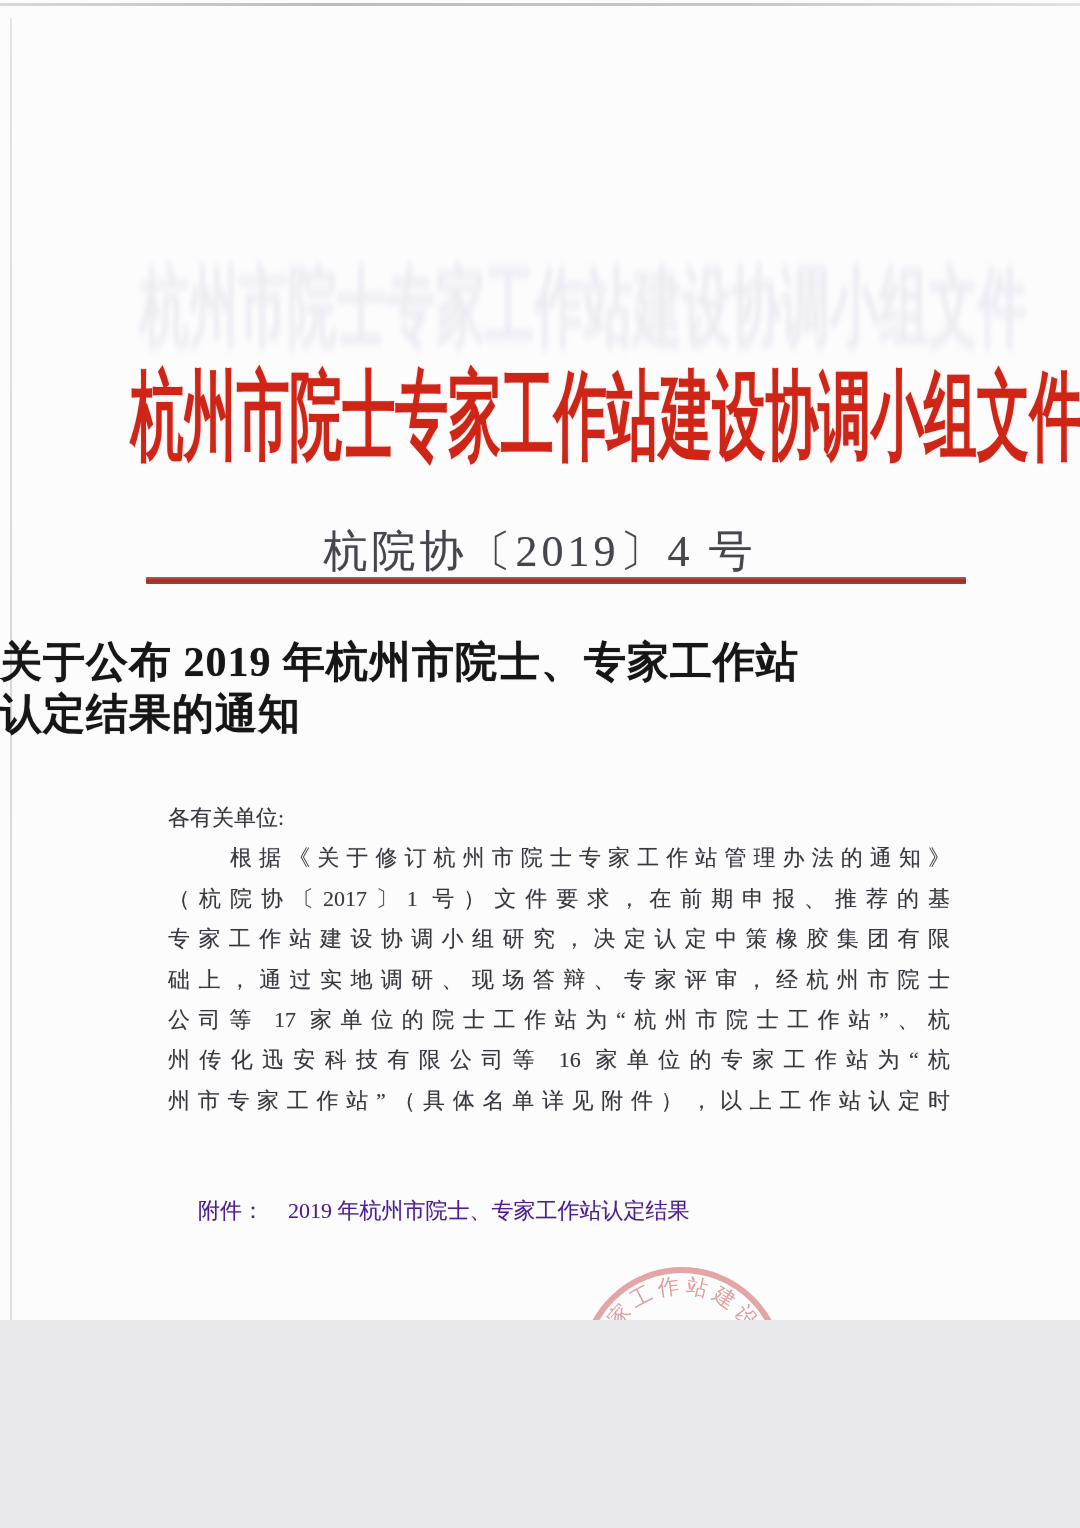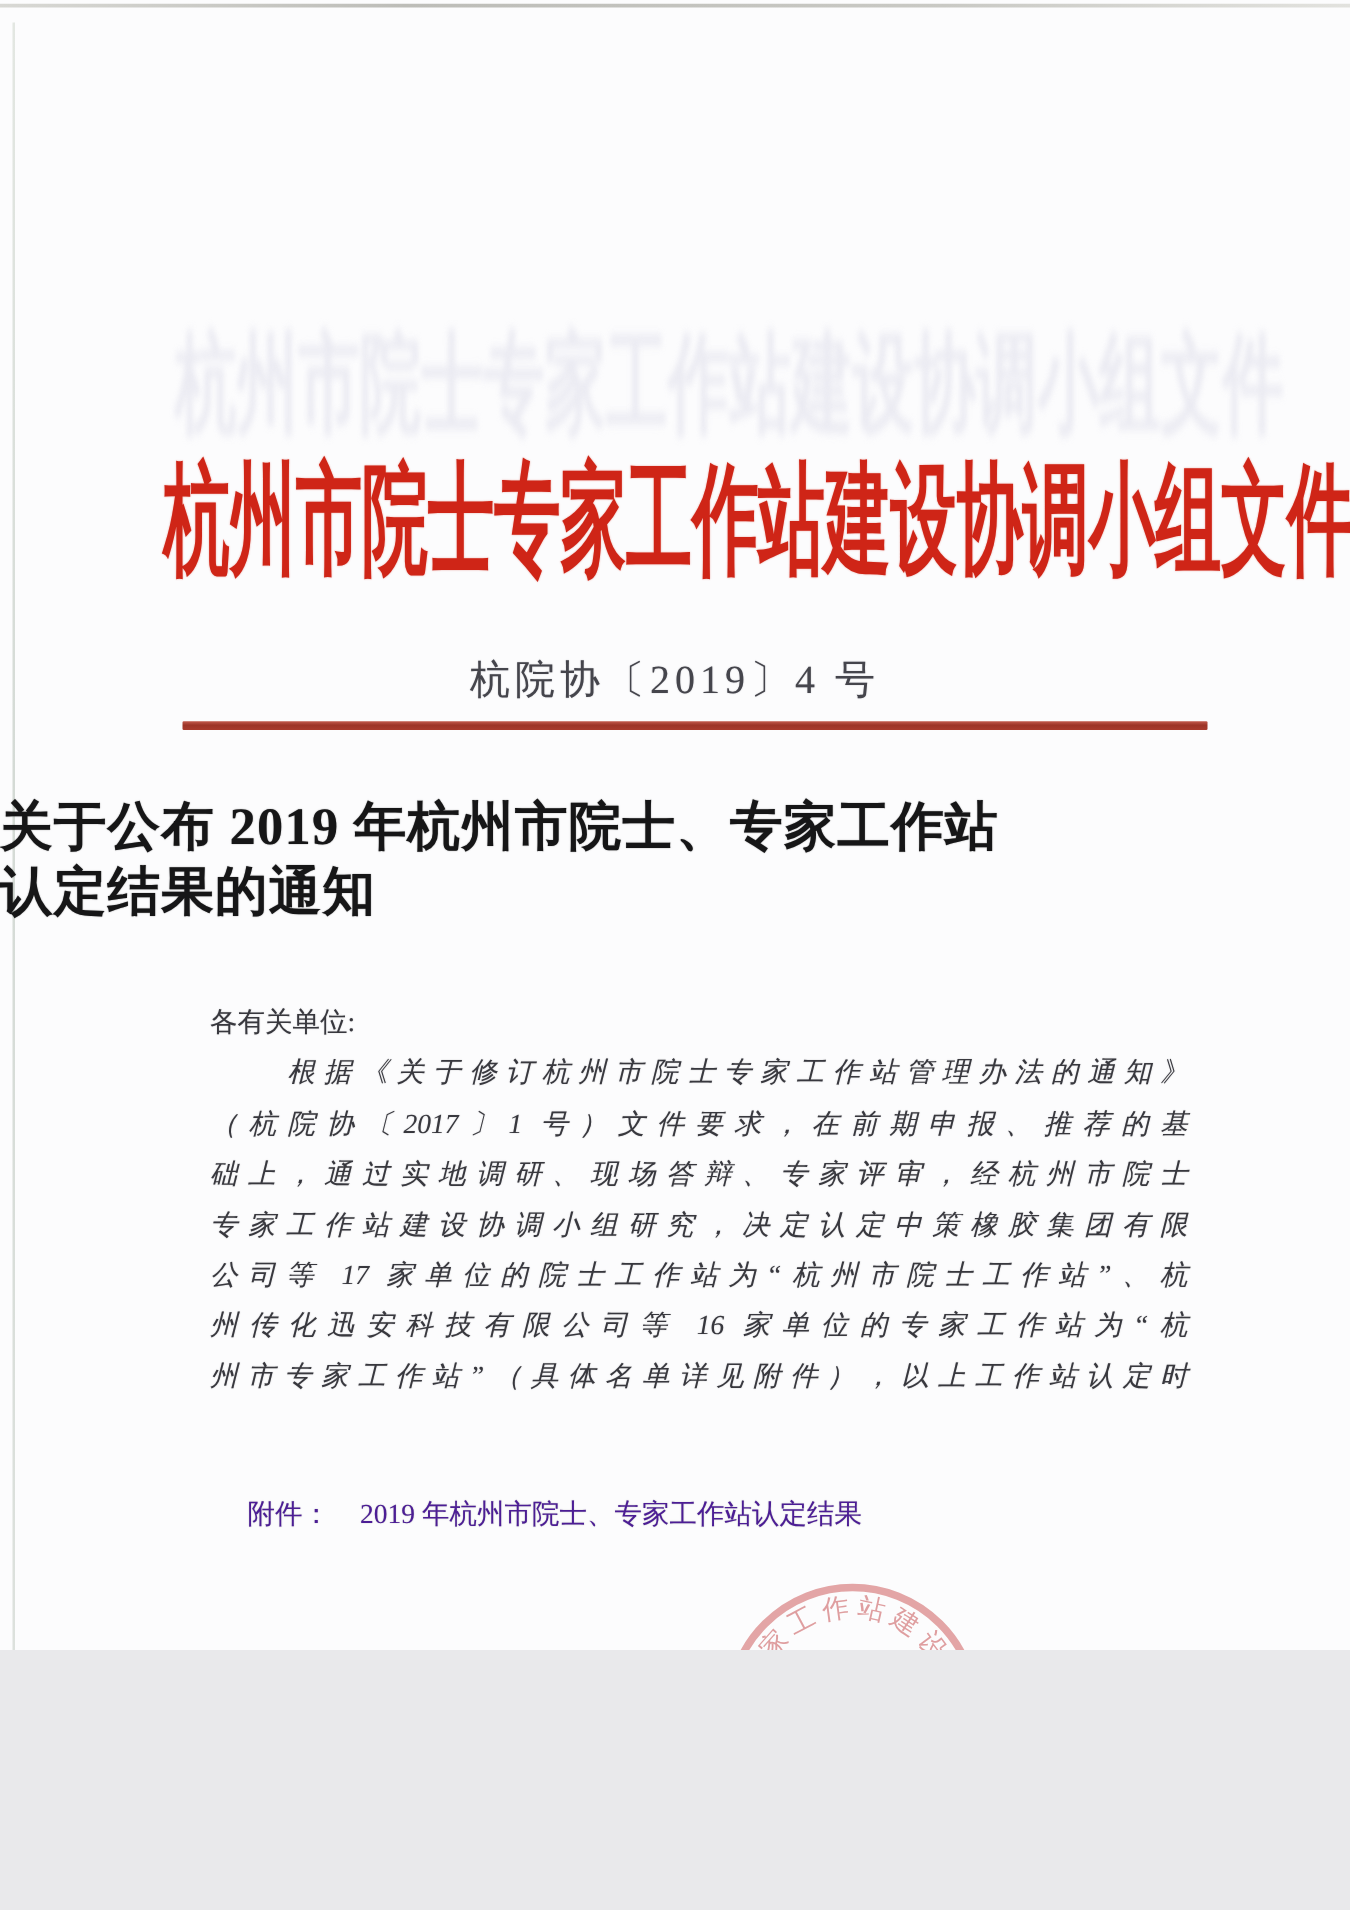--- a/index.html
+++ b/index.html
@@ -27,41 +27,41 @@
   .red-title{
     position:absolute;left:131px;top:352px;
     font-size:97px;font-weight:bold;white-space:nowrap;
     transform:scaleX(0.545);transform-origin:left center;
     color:#cf2517;
     text-shadow:0 0 2px rgba(207,37,23,0.45);
     letter-spacing:0px;
   }
   .doc-number{
     position:absolute;left:0;top:522px;width:1080px;
-    text-align:center;font-size:32px;color:#45454c;
+    text-align:center;font-size:44px;color:#45454c;
     letter-spacing:4px;
     text-shadow:0 0 1px rgba(60,60,70,.4);
   }
   .red-rule{
     position:absolute;left:146px;top:577px;width:820px;height:7px;
     background:linear-gradient(180deg,#c25a4c,#9c3427 45%,#a83b2d);
     border-radius:1px;
   }
   .notice-title{
     position:absolute;left:0;top:636px;width:1080px;
     text-align:left;color:#161617;font-weight:bold;
     font-size:42px;line-height:52px;letter-spacing:1px;
     text-shadow:0 0 1px rgba(0,0,0,.55);
   }
   .body-text{
     position:absolute;left:168px;top:798px;width:782px;
     font-size:22px;line-height:40.4px;color:#38383e;
     text-shadow:0 0 1px rgba(40,40,50,.35);
   }
-  .body-text .jline{text-align:justify;text-align-last:justify;font-style:italic;}
+  .body-text .jline{text-align:justify;text-align-last:justify;}
   .body-text .indent{text-indent:62px;}
   .attachment{
     position:absolute;left:198px;top:1196px;
     font-size:22px;color:#4c1d95;white-space:nowrap;
     text-shadow:0 0 1px rgba(40,40,50,.35);
   }
   .attachment .gap{display:inline-block;width:24px;}
   .signature{
     position:absolute;left:330px;top:1316px;width:610px;
     text-align:center;font-size:31px;line-height:44px;color:#38383e;
@@ -101,22 +101,22 @@
 
   <div class="notice-title">
     <div>关于公布 2019 年杭州市院士、专家工作站</div>
     <div>认定结果的通知</div>
   </div>
 
   <div class="body-text">
     <div>各有关单位:</div>
     <div class="jline indent">根据《关于修订杭州市院士专家工作站管理办法的通知》</div>
     <div class="jline">（杭院协〔2017〕1 号）文件要求，在前期申报、推荐的基</div>
+    <div class="jline">专家工作站建设协调小组研究，决定认定中策橡胶集团有限</div>
     <div class="jline">础上，通过实地调研、现场答辩、专家评审，经杭州市院士</div>
-    <div class="jline">专家工作站建设协调小组研究，决定认定中策橡胶集团有限</div>
     <div class="jline">公司等 17 家单位的院士工作站为“杭州市院士工作站”、杭</div>
     <div class="jline">州传化迅安科技有限公司等 16 家单位的专家工作站为“杭</div>
     <div class="jline">州市专家工作站”（具体名单详见附件），以上工作站认定时</div>
   </div>
 
   <div class="attachment">
     <span>附件：</span><span class="gap"></span><span>2019 年杭州市院士、专家工作站认定结果</span>
   </div>
 
   <div class="signature">

